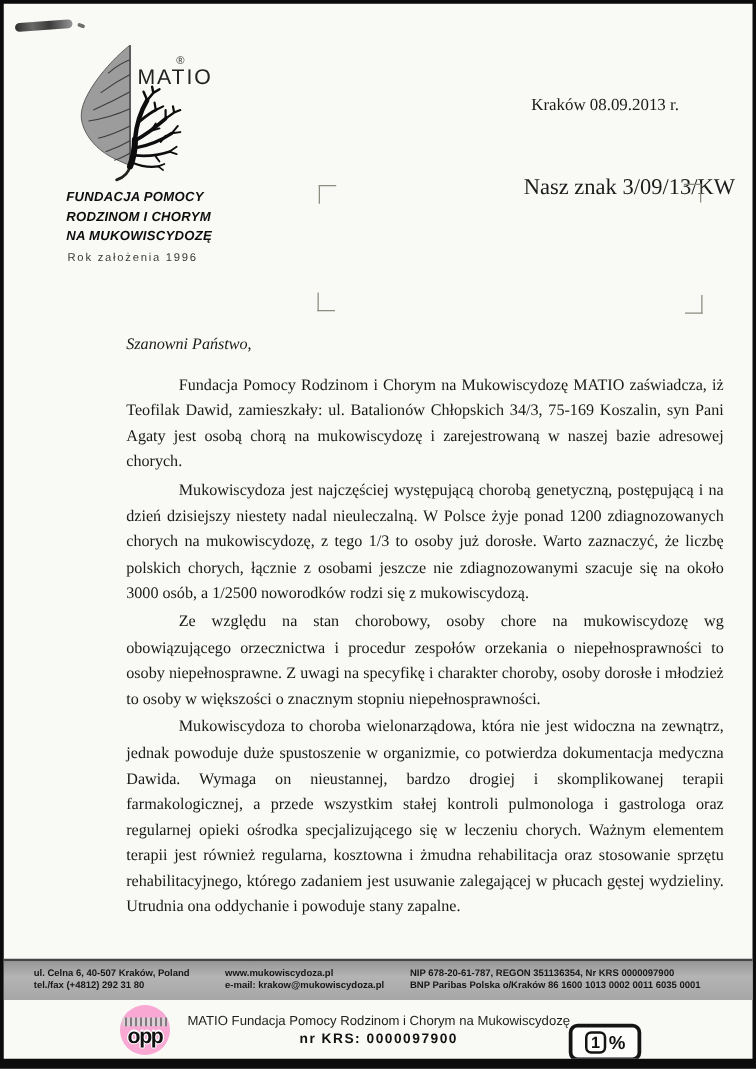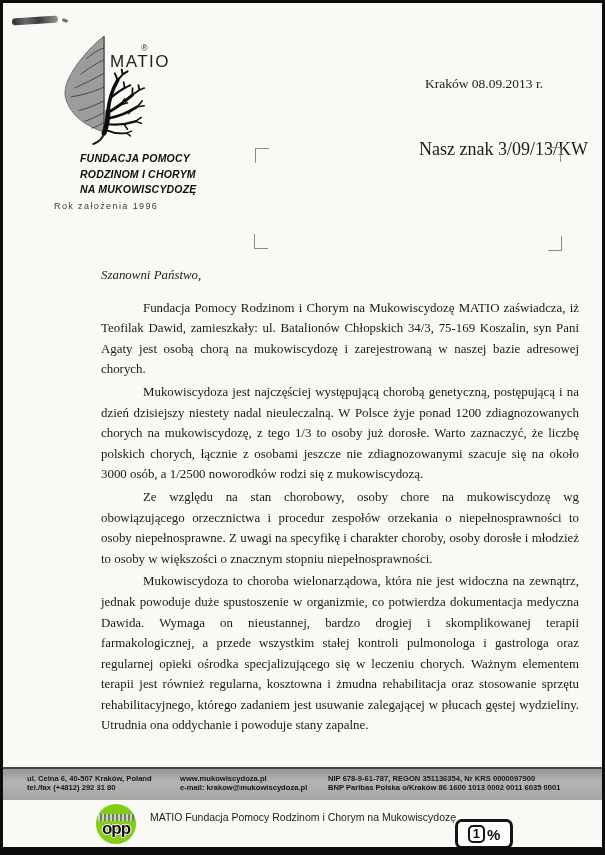--- a/index.html
+++ b/index.html
@@ -20,21 +20,21 @@
   .speck{position:absolute;left:59px;top:16px;width:6px;height:3px;background:#6e6e6e;
     border-radius:2px;transform:rotate(18deg);}
   
   .leaf-svg{position:absolute;left:55px;top:30px;}
   .brand{position:absolute;left:107px;top:49px;font-family:"Liberation Sans",sans-serif;
     font-size:17px;letter-spacing:1.5px;color:#222;text-align:right;}
   .reg{position:absolute;left:138px;top:40px;font-family:"Liberation Sans",sans-serif;
     font-size:9px;color:#333;}
   .orgname{position:absolute;left:50px;top:148px;font-family:"Liberation Sans",sans-serif;
     font-weight:bold;font-style:italic;font-size:10.5px;line-height:15.5px;
-    color:#0e0e0e;letter-spacing:.2px;margin-left:27px;}
+    color:#0e0e0e;letter-spacing:.2px;}
   .founded{position:absolute;left:51px;top:198px;font-family:"Liberation Sans",sans-serif;
     font-size:9px;letter-spacing:1.4px;color:#3a3a3a;}
   
   .place-date{position:absolute;left:422px;top:73px;font-size:13.5px;color:#1b1b1b;}
   .reference{position:absolute;left:416px;top:105px;font-size:18px;color:#1b1b1b;margin-top:31px;}
   
   .crop{position:absolute;width:13px;height:14px;border:0 solid #8c8c80;}
   .crop.tl{left:252px;top:145px;border-left-width:1.5px;border-top-width:1.5px;}
   .crop.tr{left:544px;top:144px;border-right-width:1.5px;border-top-width:1.5px;}
   .crop.bl{left:251px;top:231px;border-left-width:1.5px;border-bottom-width:1.5px;}
@@ -49,21 +49,21 @@
     background:linear-gradient(180deg,#969696,#b4b4b4 40%,#a6a6a6);
     border-top:2px solid #454545;box-sizing:border-box;
     font-family:"Liberation Sans",sans-serif;font-weight:bold;
     font-size:7.6px;line-height:9.4px;color:#161616;}
   .fcol{position:absolute;top:5px;white-space:nowrap;}
   .fcol.c1{left:24px;}
   .fcol.c2{left:177px;}
   .fcol.c3{left:325px;}
   
   .opp-circle{position:absolute;left:93px;top:801px;width:40px;height:40px;
-    border-radius:50%;background:#84cc16;}
+    border-radius:50%;background:#f9a8d4;}
   .opp-band{position:absolute;left:2px;top:10px;width:36px;height:7px;
     background:repeating-linear-gradient(90deg,#d6d6d6 0 2px,#707070 2px 4px);
     opacity:.85;}
   .opp-text{position:absolute;left:0;right:0;top:15px;text-align:center;
     font-family:"Liberation Sans",sans-serif;font-weight:bold;font-size:17px;
     letter-spacing:-1px;color:#101010;
     text-shadow:-1px 0 #fff,1px 0 #fff,0 -1px #fff,0 1px #fff;}
   .opp-center{position:absolute;left:135px;top:808px;width:330px;text-align:center;
     font-family:"Liberation Sans",sans-serif;color:#1d1d1d;}
   .opp-org{font-size:10.5px;}
@@ -142,30 +142,31 @@
   <div class="footer-bar">
     <div class="fcol c1">
       <div>ul. Celna 6, 40-507 Kraków, Poland</div>
       <div>tel./fax (+4812) 292 31 80</div>
     </div>
     <div class="fcol c2">
       <div>www.mukowiscydoza.pl</div>
       <div>e-mail: krakow@mukowiscydoza.pl</div>
     </div>
     <div class="fcol c3">
-      <div>NIP 678-9-61-787, REGON 351136354, Nr KRS 0000097900</div>
+      <div>NIP 678-20-61-787, REGON 351136354, Nr KRS 0000097900</div>
       <div>BNP Paribas Polska o/Kraków 86 1600 1013 0002 0011 6035 0001</div>
     </div>
   </div>
 
   <div class="opp-circle">
     <div class="opp-band"></div>
     <span class="opp-text">opp</span>
   </div>
   <div class="opp-center">
     <div class="opp-org">MATIO Fundacja Pomocy Rodzinom i Chorym na Mukowiscydozę</div>
+    <div class="opp-krs">nr KRS: 0000097900</div>
   </div>
   <div class="one-percent">
     <span class="op-digit">1</span>
     <span class="op-sign">%</span>
   </div>
 
 </div>
 
 </body></html>

